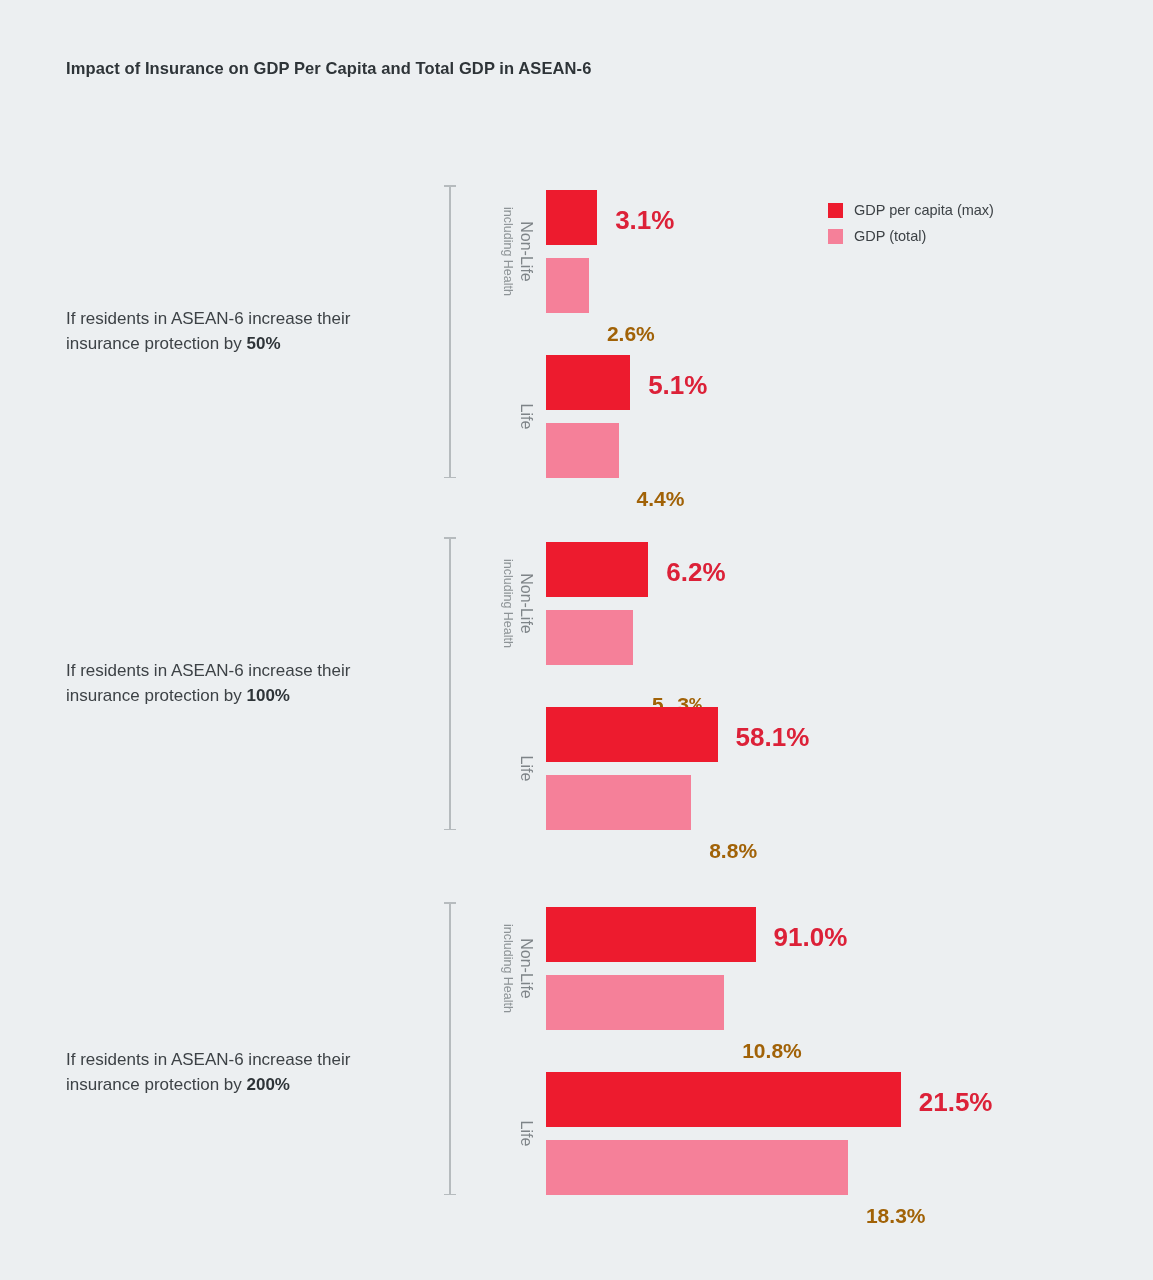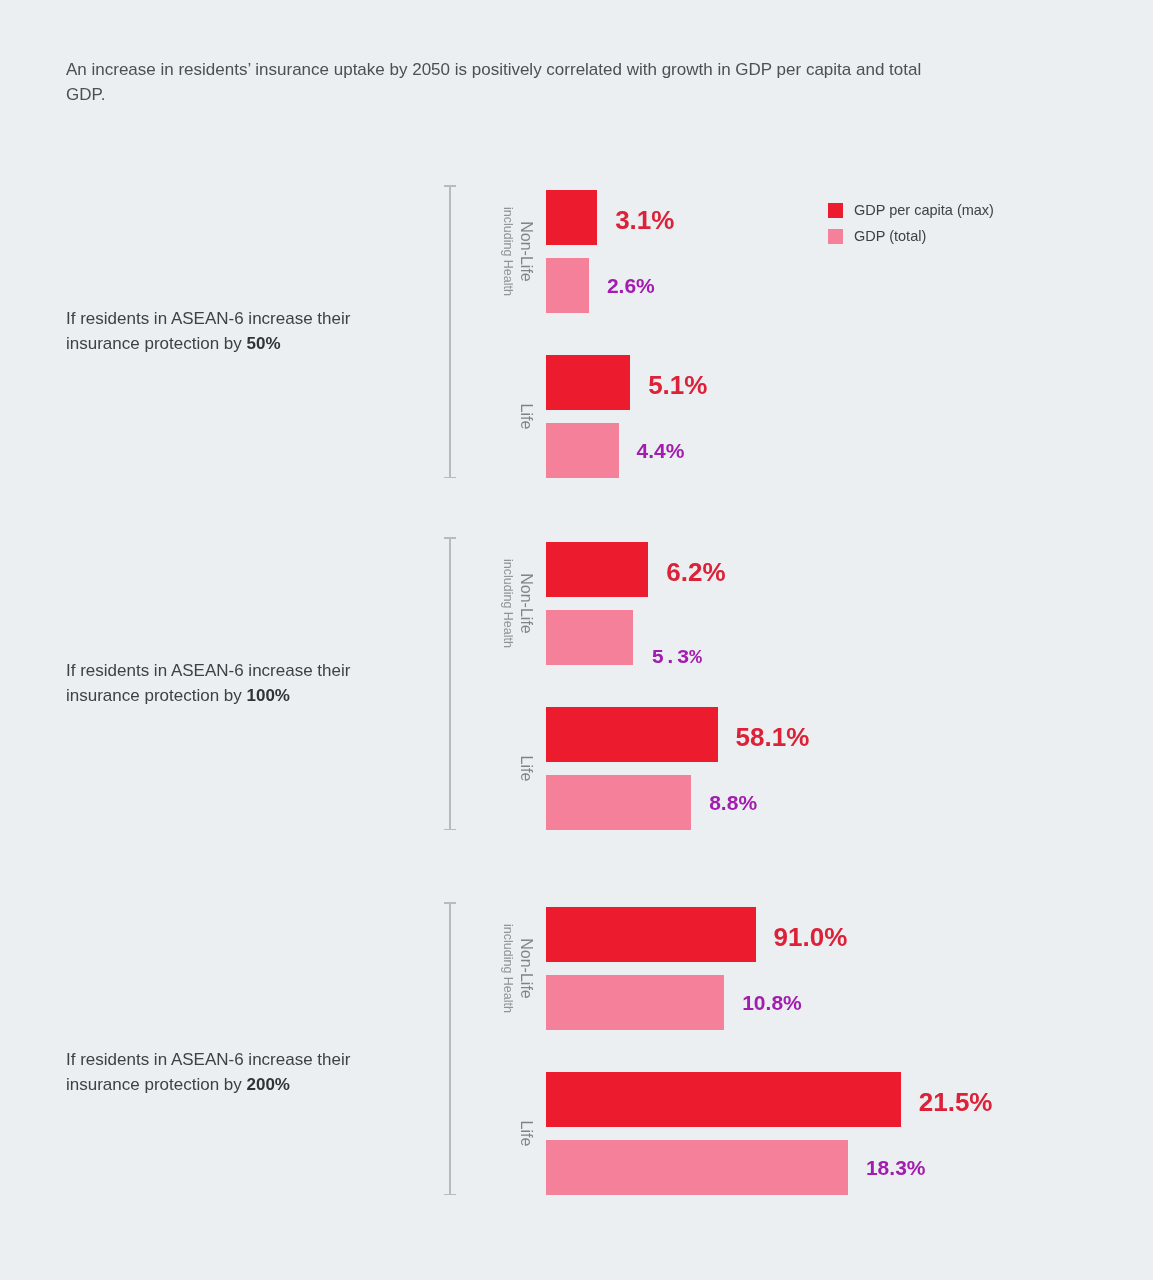--- a/index.html
+++ b/index.html
@@ -154,29 +154,30 @@
     position: absolute;
     font-weight: bold;
     white-space: nowrap;
     line-height: 1;
   }
   .bar-value.red {
     color: #DC2138;
     font-size: 26px;
   }
   .bar-value.pink {
-    color: #a21caf;
+    color: #a16207;
     font-size: 21px;
+    margin-top: 48px;
   }
 </style>
 </head>
 <body>
 
 <div id="header">
-  <p id="chart-subtitle">An increase in residents’ insurance uptake by 2050 is positively correlated with growth in GDP per capita and total GDP.</p>
+  <h1 id="chart-title">Impact of Insurance on GDP Per Capita and Total GDP in ASEAN-6</h1>
 </div>
 
 <div id="legend">
     <div class="legend-row">
       <span class="legend-swatch" style="background: rgb(237, 27, 46);"></span>
       <span class="legend-label">GDP per capita (max)</span>
     </div>
     <div class="legend-row">
       <span class="legend-swatch" style="background: rgb(245, 128, 153);"></span>
       <span class="legend-label">GDP (total)</span>

